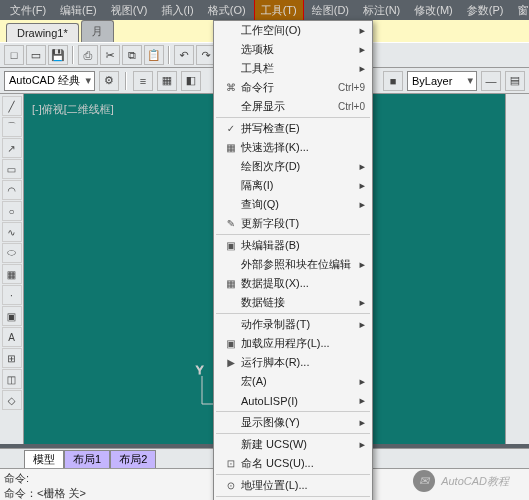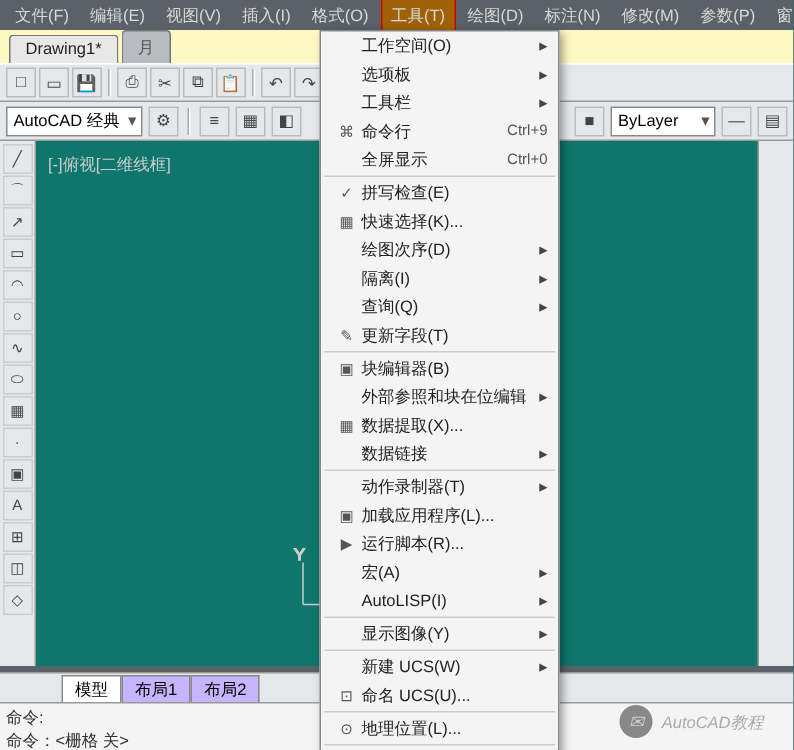--- a/index.html
+++ b/index.html
@@ -25,21 +25,21 @@
 .ucs svg{overflow:visible}
 .right-tools{width:24px;background:#e5e8ea;border-left:1px solid #999}
 .dropdown{position:absolute;left:213px;top:20px;width:160px;background:#f4f4f4;border:1px solid #888;box-shadow:2px 2px 6px rgba(0,0,0,.4);z-index:100}
 .dd-item{display:flex;align-items:center;height:19px;padding:0 7px;position:relative;color:#222}
 .dd-item .ic{width:20px;display:flex;justify-content:center;color:#555;font-size:10px}
 .dd-item .lb{flex:1;white-space:nowrap}
 .dd-item .arr{color:#444}
 .dd-item .sc{color:#555;font-size:10px}
 .dd-sep{height:1px;background:#ccc;margin:1px 2px}
 .statusbar{position:absolute;bottom:32px;left:0;right:0;height:20px;background:#e5e8ea;border-top:1px solid #999;display:flex;align-items:center}
-.model-tabs{display:flex;gap:0;margin-left:41px}
+.model-tabs{display:flex;gap:0;margin-left:24px}
 .mt{background:#c4b5fd;border:1px solid #888;padding:1px 8px;border-bottom:none}
 .mt.active{background:#fff}
 .cmdline{position:absolute;bottom:0;left:0;right:0;height:32px;background:#f4f4f4;border-top:1px solid #999;padding:2px 4px;font-size:10px;color:#333}
 .watermark{position:absolute;right:20px;bottom:8px;color:#aaa;font-size:18px;font-style:italic;z-index:50;display:flex;align-items:center;gap:6px}
 .watermark .wm-icon{width:22px;height:22px;border-radius:50%;background:#888;display:flex;align-items:center;justify-content:center;color:#ccc;font-size:12px}
 .bylayer{min-width:70px}
 </style>
 </head>
 <body>
 

